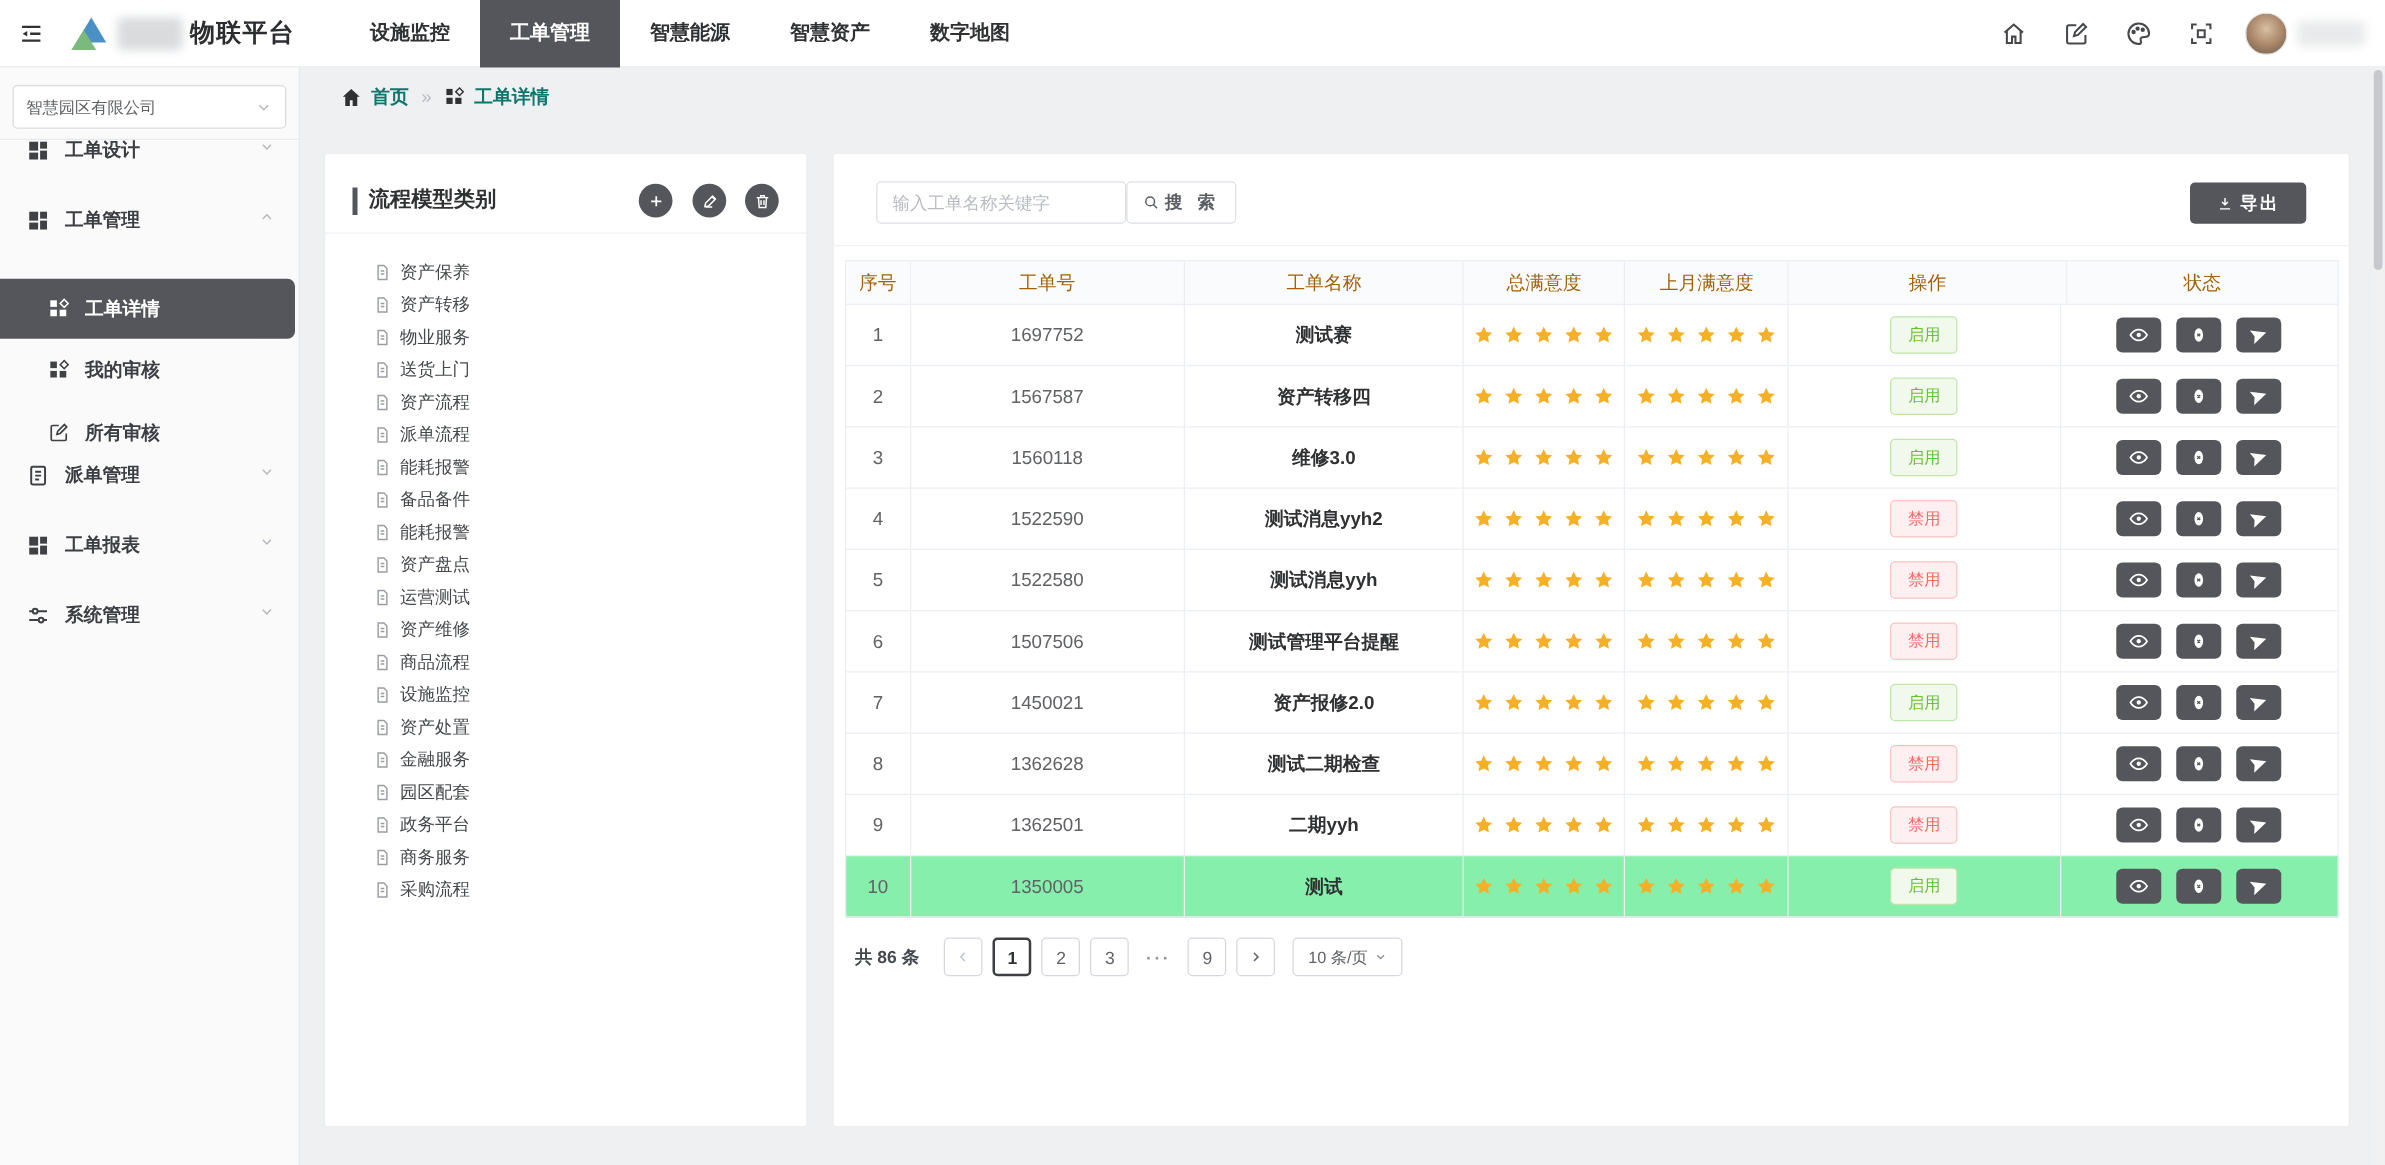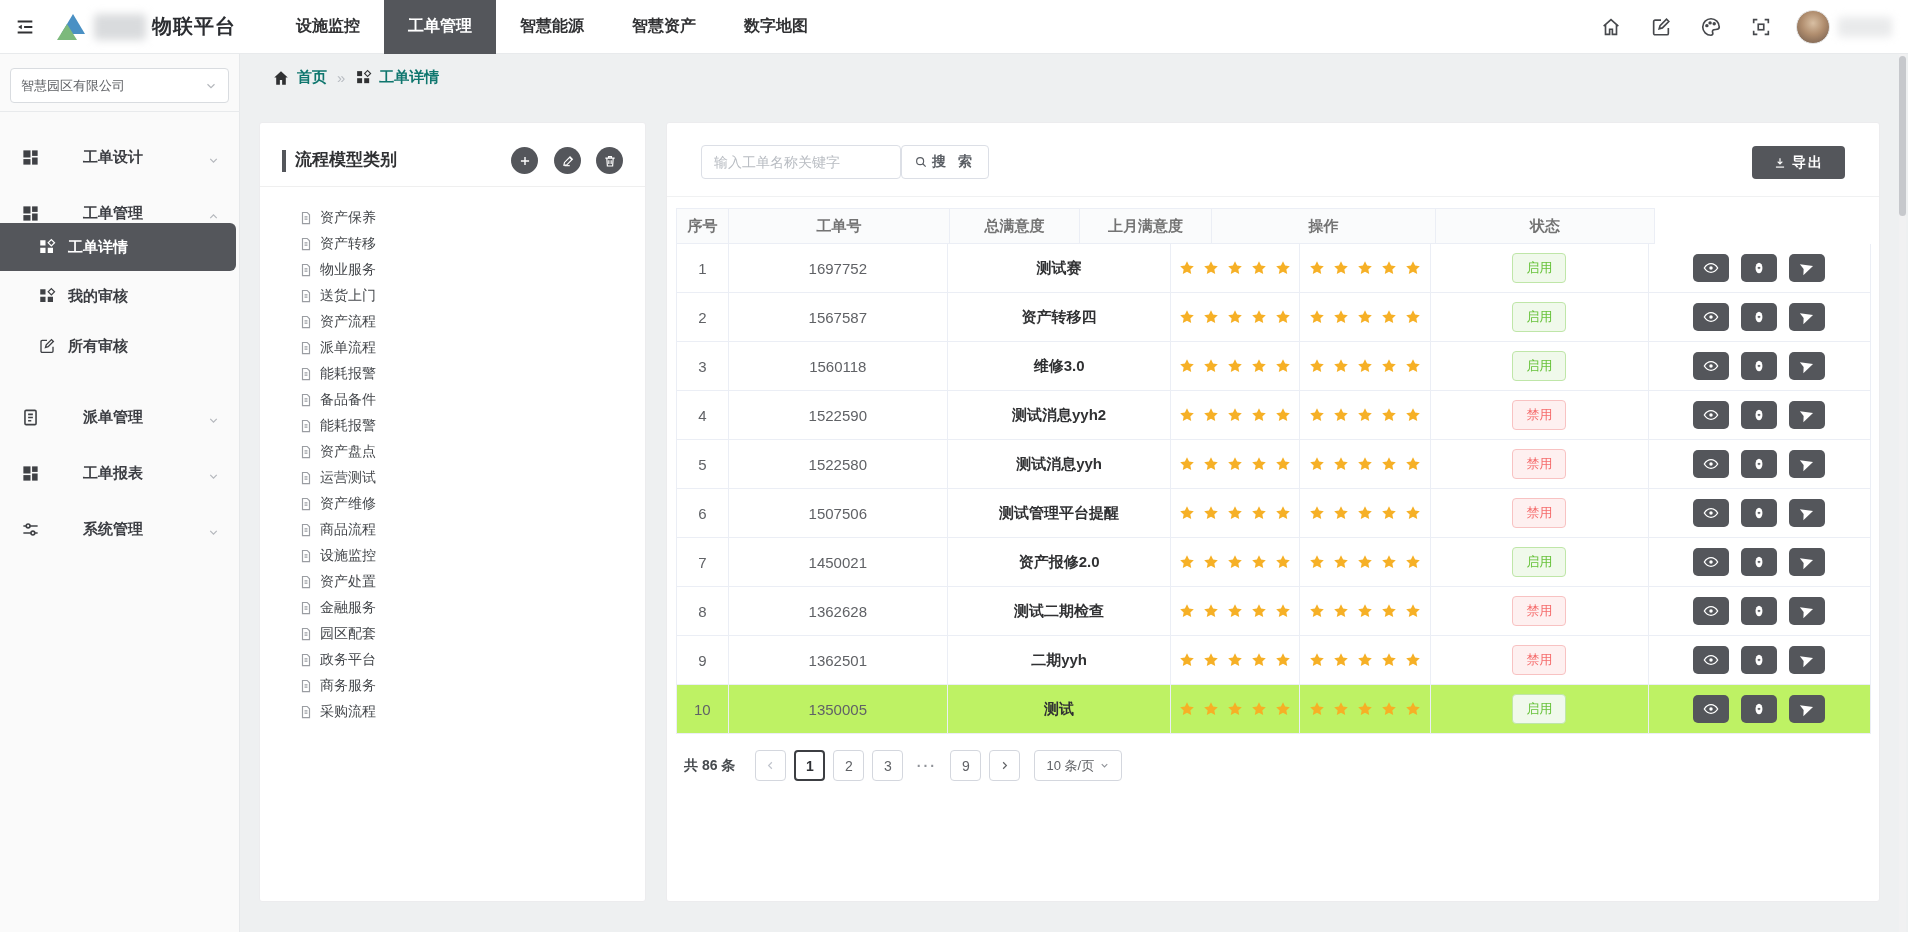--- a/index.html
+++ b/index.html
@@ -29,21 +29,21 @@
 
   
   .sidebar { position:absolute; left:0; top:54px; width:240px; height:878px; background:#fafafa;
     border-right:1px solid #e6e8ea; z-index:4; }
   .company-box { position:absolute; left:10px; top:14px; width:219px; height:35px; background:#ffffff;
     border:1px solid #d9dce0; border-radius:4px; display:flex; align-items:center; padding:0 10px;
     font-size:13px; color:#606266; cursor:pointer; }
   .company-box .chev { margin-left:auto; width:14px; height:14px; color:#b4b7bc; }
   .sidebar-divider { position:absolute; left:0; top:57px; width:240px; height:1px; background:#e8eaec; }
   .menu { position:absolute; left:0; top:57px; width:240px; }
-  .menu-item { position:relative; display:flex; align-items:flex-end; height:56px; cursor:pointer;gap:31px; }
+  .menu-item { position:relative; display:flex; align-items:flex-start; height:56px; cursor:pointer; }
   .menu-item .m-icon { width:19px; height:19px; color:#3f4145; margin-left:21px; flex:none; }
   .menu-item .m-label { font-size:15px; font-weight:bold; color:#3c3e43; margin-left:12px; }
   .menu-item .m-chev { position:absolute; right:20px; width:13px; height:13px; color:#b4b7bc; }
   .menu-sub { position:relative; display:flex; align-items:center; height:50px; cursor:pointer; }
   .menu-sub.active { height:48px; width:236px; background:#54565b; border-radius:0 6px 6px 0; }
   .menu-sub .m-icon { width:18px; height:18px; color:#3f4145; margin-left:38px; flex:none; }
   .menu-sub .m-label { font-size:15px; font-weight:bold; color:#3c3e43; margin-left:12px; }
   .menu-sub.active .m-icon, .menu-sub.active .m-label { color:#ffffff; }
 
   
@@ -82,26 +82,26 @@
   .search-btn svg { width:14px; height:14px; margin-right:4px; color:#5a5e64; }
   .export-btn { position:absolute; right:34px; top:23px; width:93px; height:33px; background:#54565b;
     border:none; border-radius:4px; color:#fff; font-size:14px; font-weight:bold; display:flex;
     align-items:center; justify-content:center; cursor:pointer; letter-spacing:2px; }
   .export-btn svg { width:14px; height:14px; margin-right:5px; }
   .toolbar-divider { position:absolute; left:0; top:73px; width:100%; height:1px; background:#f0f1f2; }
 
   
   .table { position:absolute; left:9px; top:85px; width:1195px; }
   .t-row { display:flex; }
-  .t-head .t-cell { height:36px; background:#fafbfc; font-size:15px; font-weight:bold; color:#737373; }
+  .t-head .t-cell { height:36px; background:#fafbfc; font-size:15px; font-weight:normal; color:#a16207; }
   .t-cell { display:flex; align-items:center; justify-content:center; height:49px;
     border-bottom:1px solid #ebeef5; border-right:1px solid #ebeef5; font-size:15px; color:#606266; }
   .t-cell:first-child { border-left:1px solid #ebeef5; }
   .t-head .t-cell { border-top:1px solid #ebeef5; }
-  .t-body .t-row:nth-child(10) .t-cell { background:#bef264; }
+  .t-body .t-row:nth-child(10) .t-cell { background:#86efac; }
   .cell-name { font-weight:bold; color:#303133; }
   .stars { display:flex; gap:8px; }
   .stars svg { width:16px; height:16px; }
   .badge { padding:5px 13px; font-size:13px; border-radius:4px; }
   .badge.enabled  { color:#67c23a; background:#f0f9eb; border:1px solid #bfe6a8; }
   .badge.disabled { color:#f56c6c; background:#fef0f0; border:1px solid #f8c2c2; }
   .op-group { display:flex; gap:12px; }
   .op-btn { width:36px; height:28px; border-radius:5px; background:#54565b; border:none; color:#fff;
     display:flex; align-items:center; justify-content:center; cursor:pointer; }
   .op-btn svg { width:16px; height:16px; }
@@ -465,20 +465,21 @@
           <path d="M5 19h14"></path>
         </svg>
       <span>导出</span>
     </button>
     <div class="toolbar-divider"></div>
 
     <div class="table">
       <div class="t-row t-head" id="table-head">
           <div class="t-cell" style="width: 53px;">序号</div>
           <div class="t-cell" style="width: 221px;">工单号</div>
+          <div class="t-cell" style="width: 225px;">工单名称</div>
           <div class="t-cell" style="width: 130px;">总满意度</div>
           <div class="t-cell" style="width: 132px;">上月满意度</div>
           <div class="t-cell" style="width: 224px;">操作</div>
           <div class="t-cell" style="width: 219px;">状态</div>
         </div>
       <div class="t-body" id="table-body">
           <div class="t-row">
             <div class="t-cell" style="width: 53px;">1</div>
             <div class="t-cell" style="width: 221px;">1697752</div>
             <div class="t-cell cell-name" style="width: 225px;">测试赛</div>

